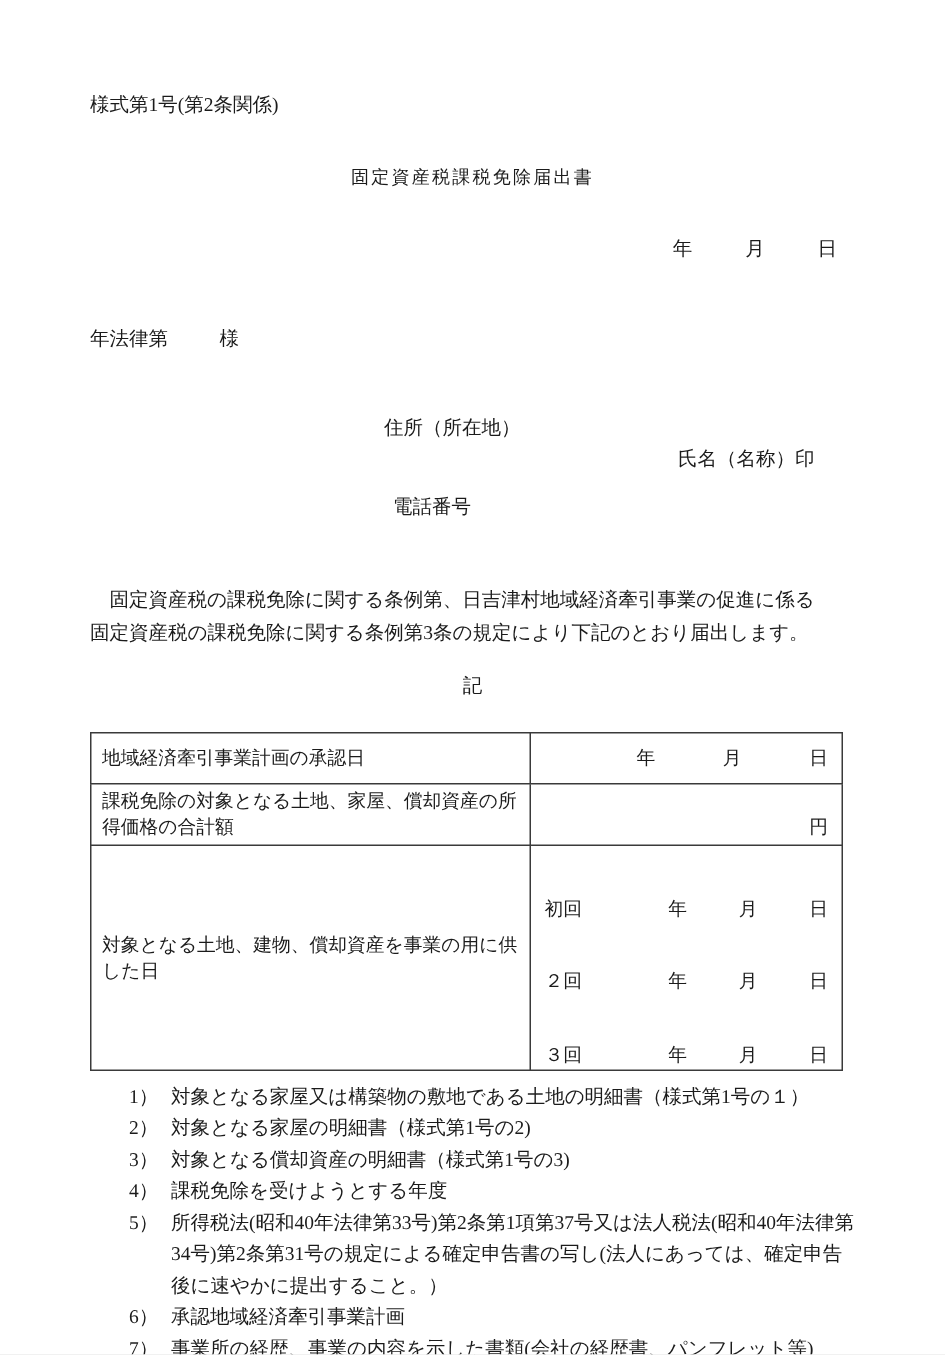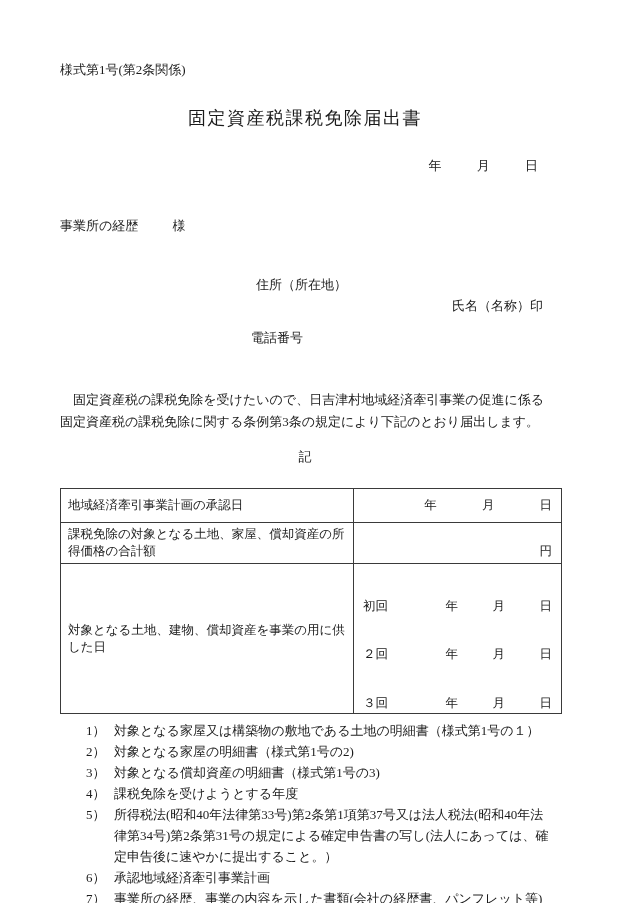--- a/index.html
+++ b/index.html
@@ -5,28 +5,28 @@
   * { margin: 0; padding: 0; box-sizing: border-box; }
   html, body { background: #e8e8e8; }
   .page {
     width: 630px;
     height: 903px;
     background: #ffffff;
     font-family: "Liberation Serif", "DejaVu Serif", serif;
     color: #1b1b1b;
     font-size: 13px;
     position: relative;
-    padding: 62px 80px 0 60px;
+    padding: 62px 60px 0 60px;
     margin: 0 auto;
     overflow: hidden;
   }
   .form-number { font-size: 13px; line-height: 16px; }
   .doc-title {
     text-align: center;
-    font-size: 18px;
+    font-size: 12px;
     letter-spacing: 1.5px;
     margin-top: 30px;
     line-height: 20px;
   }
   .header-date {
     text-align: right;
     margin-top: 30px;
     padding-right: 12px;
     line-height: 16px;
   }
@@ -34,21 +34,21 @@
   .addressee { margin-top: 44px; line-height: 16px; }
   .addressee .honorific { margin-left: 31px; }
   .declarant { margin-top: 40px; margin-left: 185px; line-height: 21px; }
   .declarant .indent { margin-left: 11px; }
   .name-line {
     display: flex;
     justify-content: flex-end;
     width: 281px;
     margin-left: 17px;
   }
-  .phone-line { margin-top: 11px; margin-left: 6px; }
+  .phone-line { margin-top: 11px; margin-left: 17px; }
   .body-par { margin-top: 41px; line-height: 21.5px; }
   .body-par .l1 { text-indent: 13px; }
   .record-heading { text-align: center; margin-top: 16px; line-height: 17px; }
   table.doc-table {
     margin-top: 23px;
     width: 501px;
     border-collapse: collapse;
     font-size: 12.5px;
     table-layout: fixed;
   }
@@ -92,35 +92,35 @@
 
   <div class="doc-title">固定資産税課税免除届出書</div>
 
   <div class="header-date">
     <span>年</span>
     <span>月</span>
     <span>日</span>
   </div>
 
   <div class="addressee">
-    <span>事業所の経歴</span>
+    <span>年法律第</span>
     <span class="honorific">様</span>
   </div>
 
   <div class="declarant">
     <div class="indent">住所（所在地）</div>
     <div class="name-line">
       <span>氏名（名称）</span>
       <span>印</span>
     </div>
     <div class="phone-line">電話番号</div>
   </div>
 
   <div class="body-par">
-    <div class="l1">固定資産税の課税免除を受けたいので、日吉津村地域経済牽引事業の促進に係る</div>
+    <div class="l1">固定資産税の課税免除に関する条例第、日吉津村地域経済牽引事業の促進に係る</div>
     <div class="l2">固定資産税の課税免除に関する条例第3条の規定により下記のとおり届出します。</div>
   </div>
 
   <div class="record-heading">記</div>
 
   <table class="doc-table">
     <colgroup>
         <col class="col-label">
         <col class="col-value">
       </colgroup>

